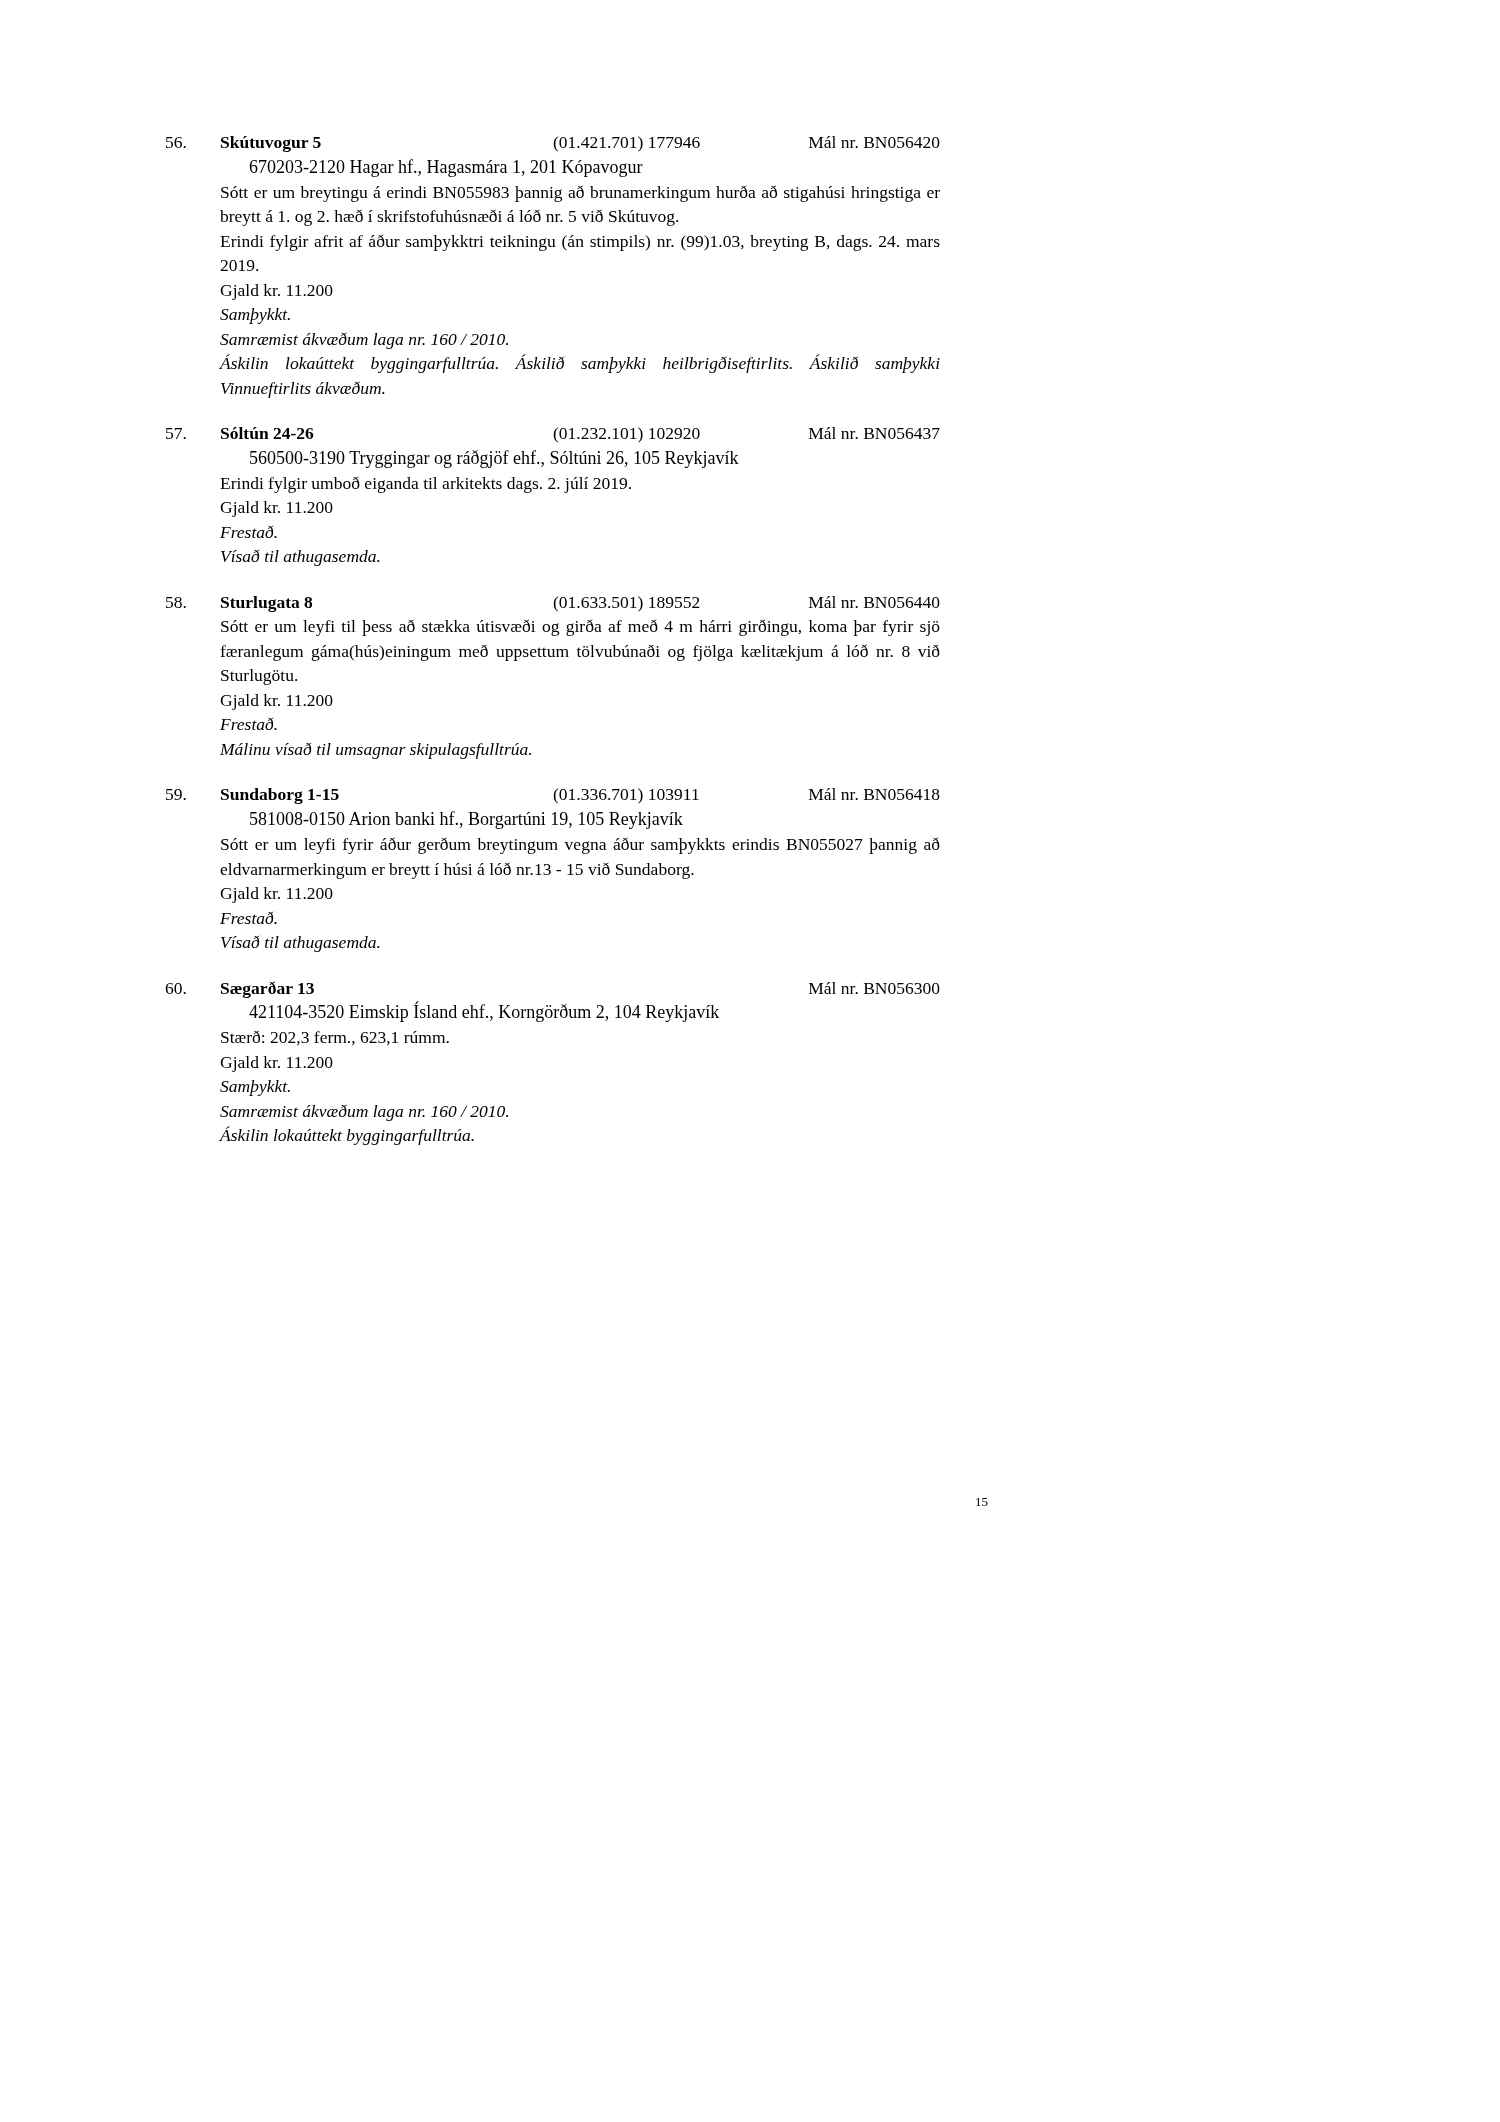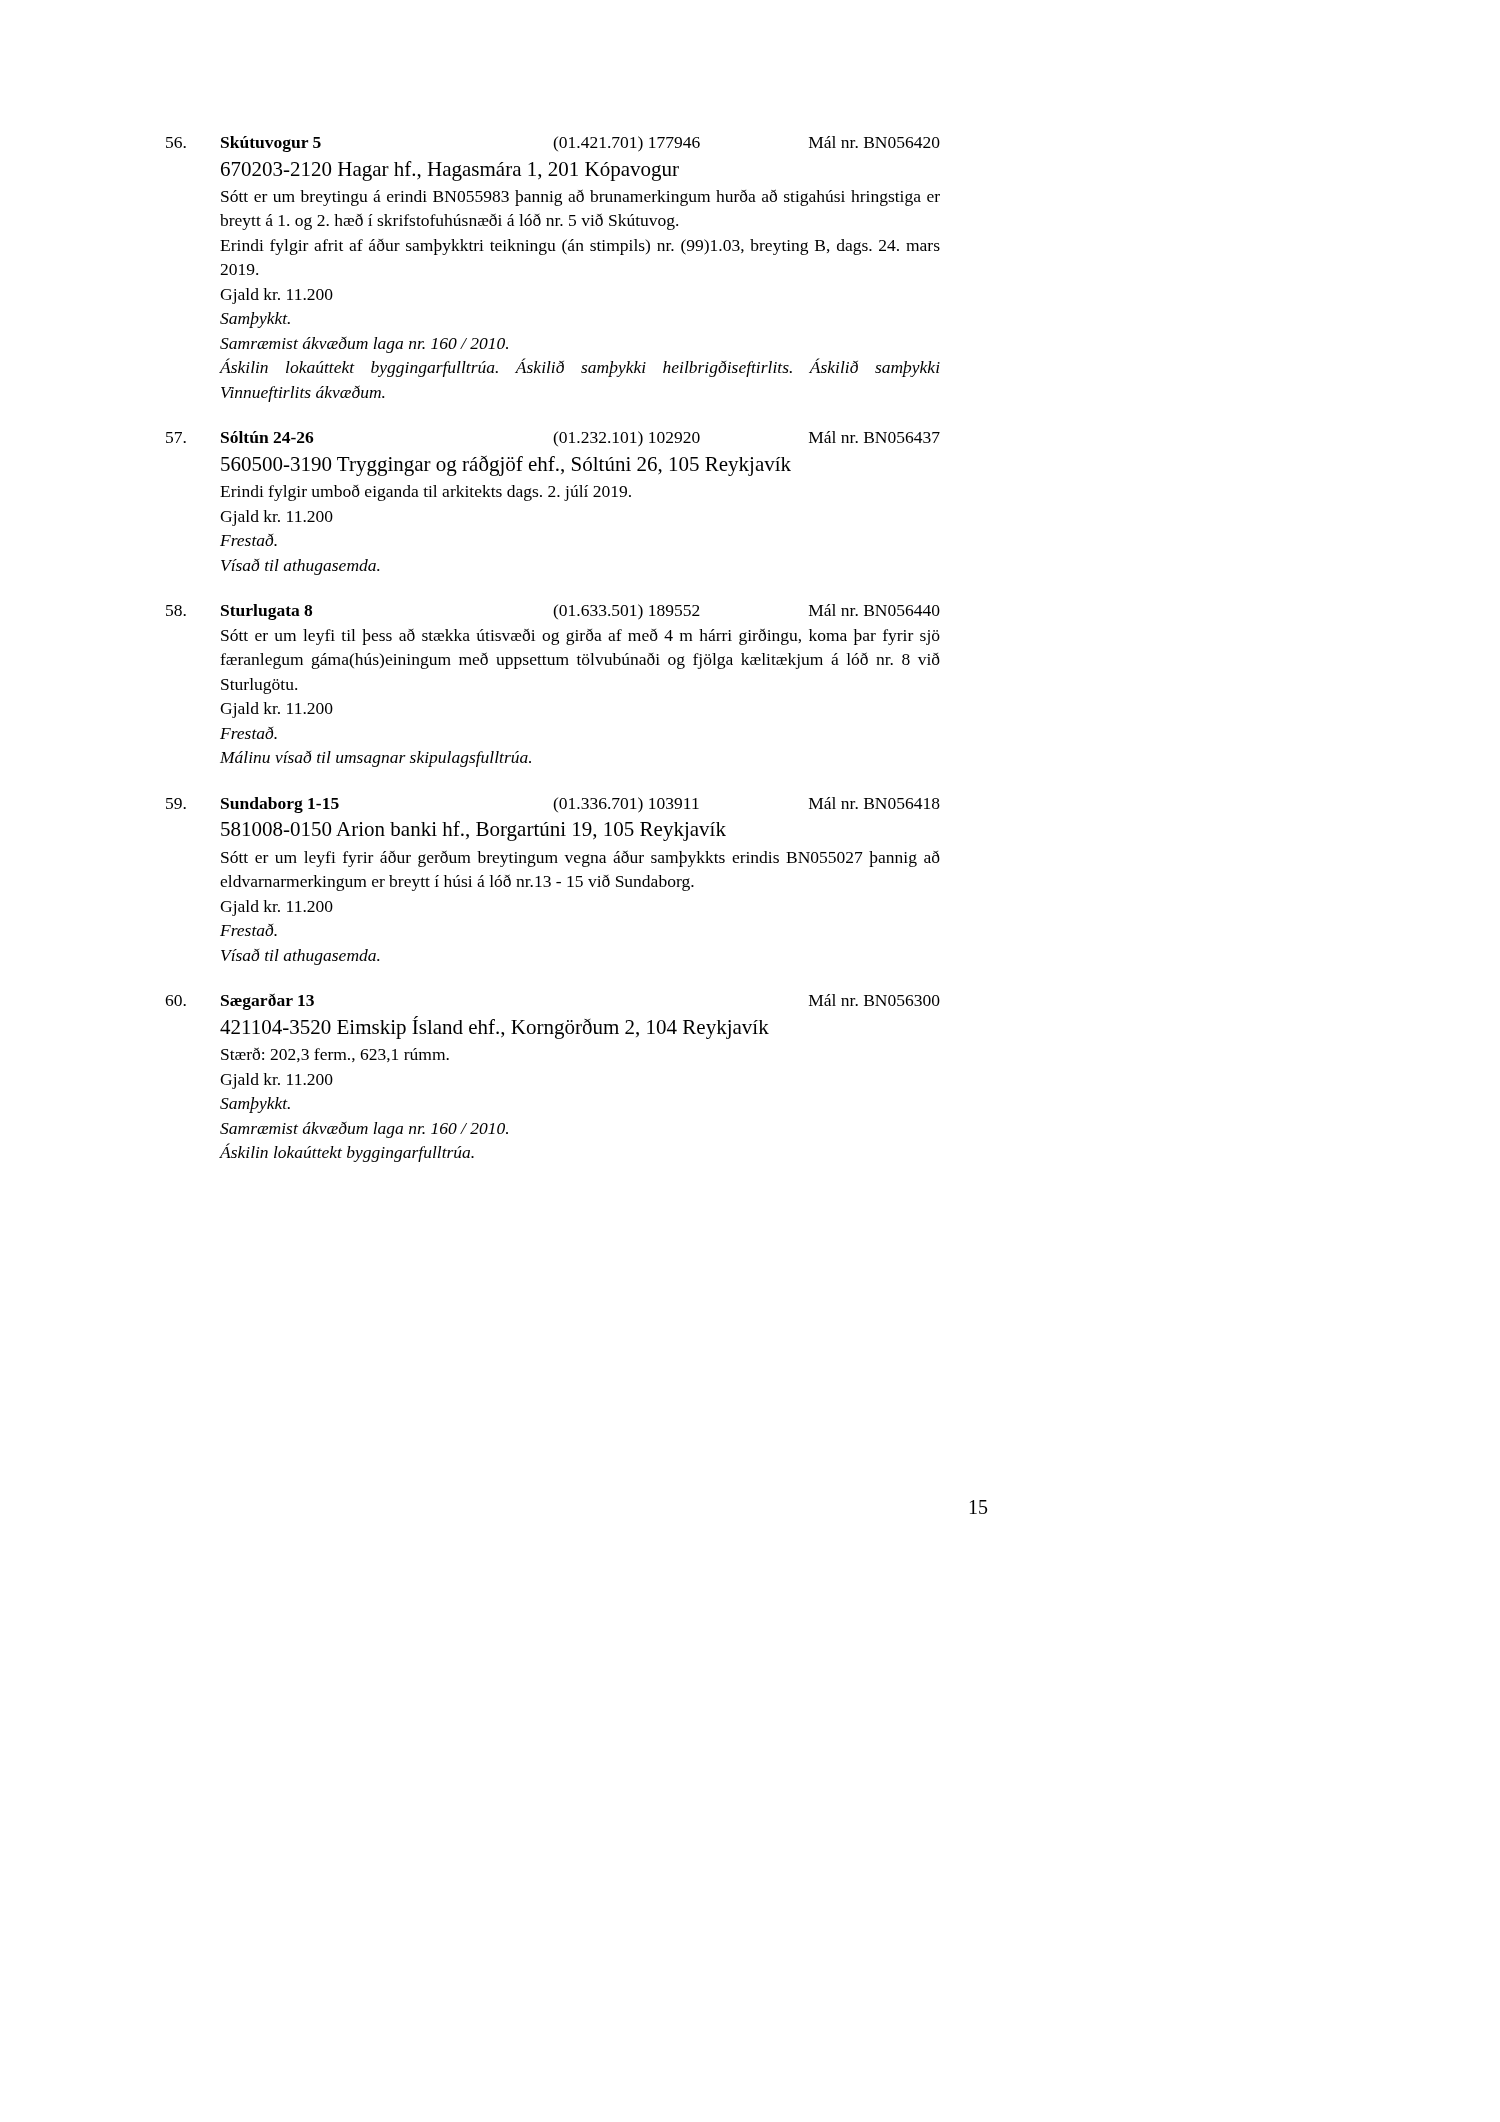--- a/index.html
+++ b/index.html
@@ -40,22 +40,22 @@
     font-weight: bold;
   }
   .case-ref {
     font-weight: normal;
   }
   .case-mal {
     text-align: right;
     white-space: nowrap;
   }
   .case-owner {
-    margin-left: 55px;
-    font-size: 21px;
+    margin-left: 84px;
+    font-size: 18px;
   }
   .case-body {
     margin-left: 55px;
   }
   .case-body p {
     margin: 0;
     padding: 0;
   }
   .line.justify {
     text-align: justify;
@@ -64,21 +64,21 @@
     font-style: italic;
   }
   .line.italic-justify {
     font-style: italic;
     text-align: justify;
   }
   .page-number {
     position: absolute;
     top: 1493px;
     right: 560px;
-    font-size: 20px;
+    font-size: 13px;
   }
 </style>
 </head>
 <body>
 
 <div class="page">
   <div class="content">
   <div class="case-item">
     <div class="case-header">
       <span class="case-num">56.</span>

